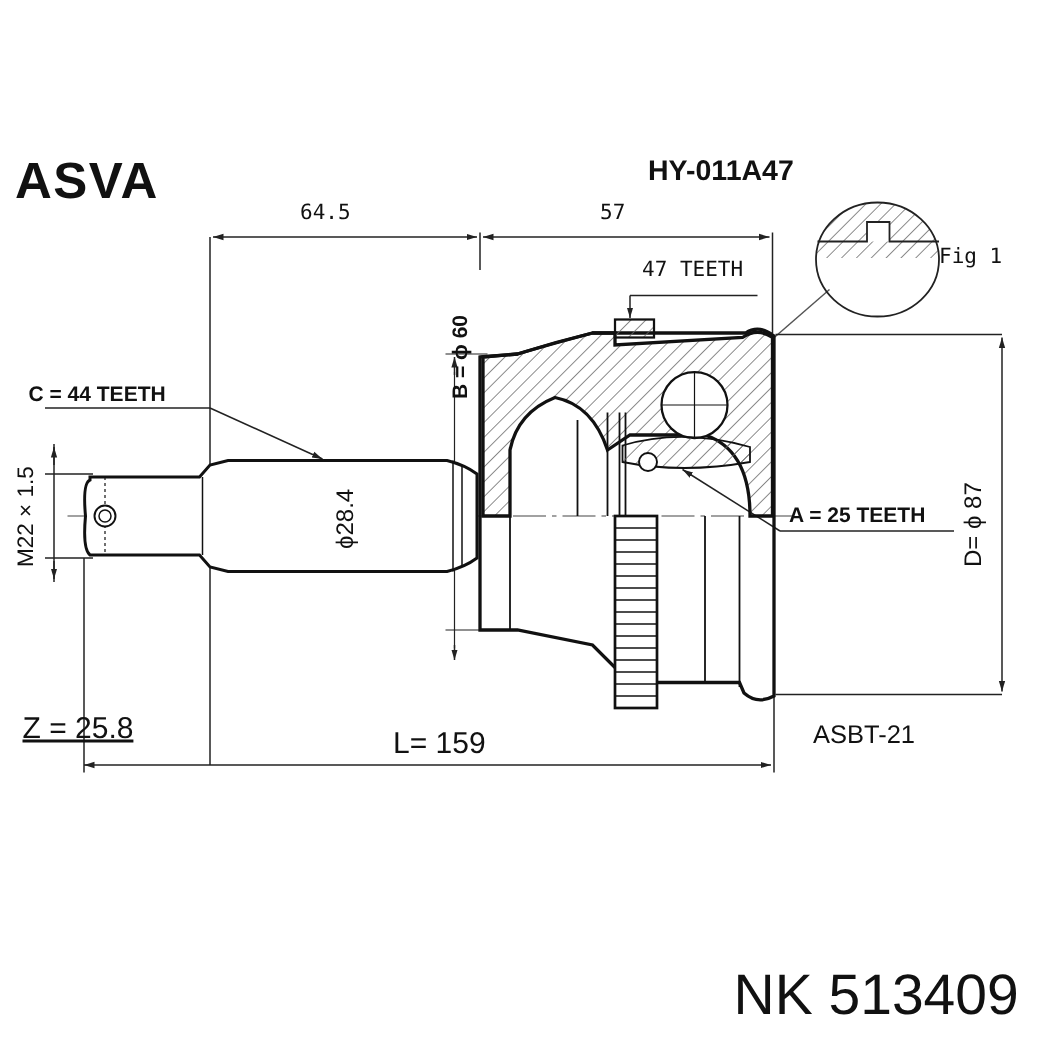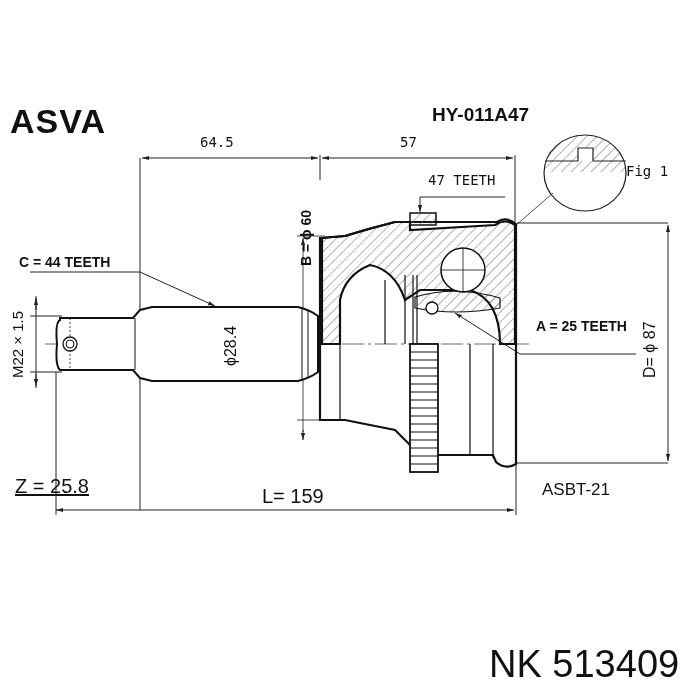--- a/index.html
+++ b/index.html
@@ -145,20 +145,20 @@
 
 <div class="abs dim-sm" style="left:200px; top:134px;">64.5</div>
 <div class="abs dim-sm" style="left:400px; top:134px;">57</div>
 <div class="abs dim-sm" style="left:428px; top:172px;">47 TEETH</div>
 <div class="abs" style="left:582px; top:163px; font-family:'DejaVu Sans Mono', monospace; font-size:14px;margin-left:44px;">Fig 1</div>
 
 <div class="abs label vert" style="left:298px; top:266px;">B = ϕ 60</div>
 <div class="abs label" style="left:19px; top:254px;">C = 44 TEETH</div>
 <div class="abs label-n vert" style="left:9px; top:378px;">M22 × 1.5</div>
 <div class="abs label-n vert" style="left:222px; top:366px; font-size:16px;">ϕ28.4</div>
-<div class="abs label" style="left:526px; top:318px;margin-left:10px;">A = 25 TEETH</div>
+<div class="abs label" style="left:526px; top:335px;">A = 25 TEETH</div>
 <div class="abs label-n vert" style="left:641px; top:378px; font-size:16px;">D= ϕ 87</div>
 
 <div class="abs" style="left:15px; top:475px; font-size:20px;text-decoration:underline;">Z = 25.8</div>
 <div class="abs" style="left:262px; top:485px; font-size:20px;">L= 159</div>
 <div class="abs" style="left:542px; top:480px; font-size:17px;">ASBT-21</div>
 
 <div class="abs footer">NK 513409</div>
 
 </body></html>

